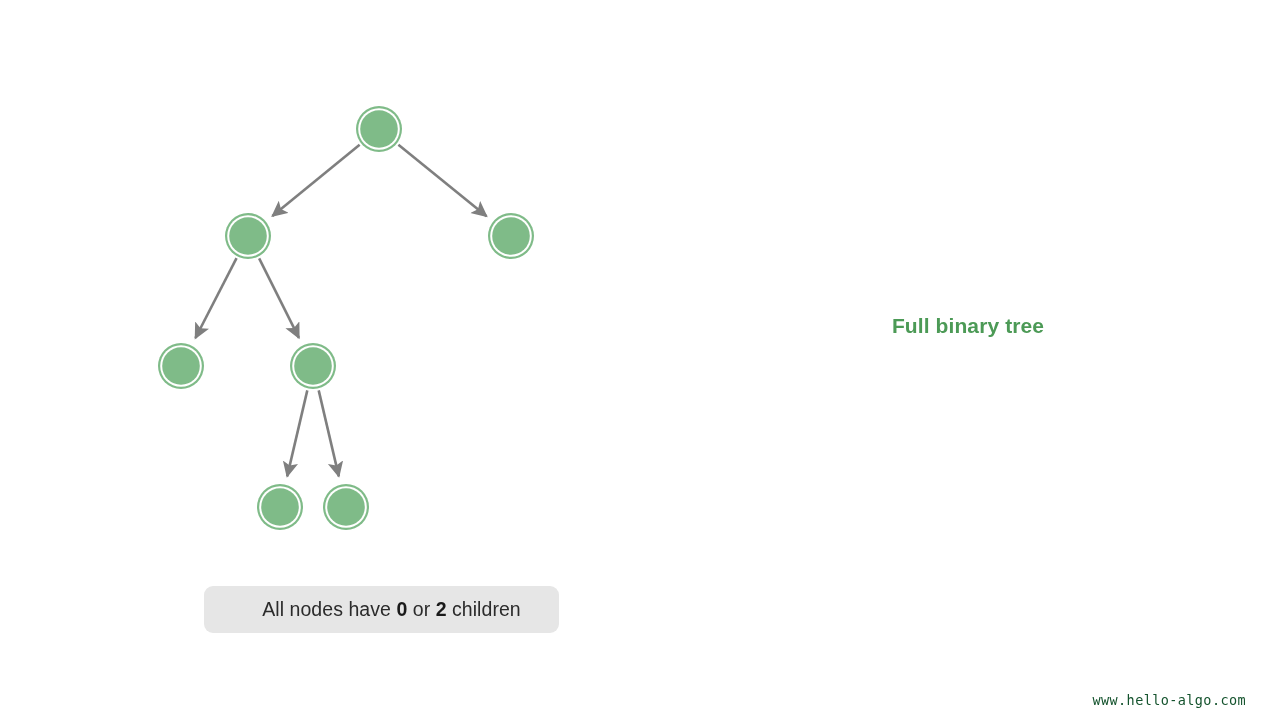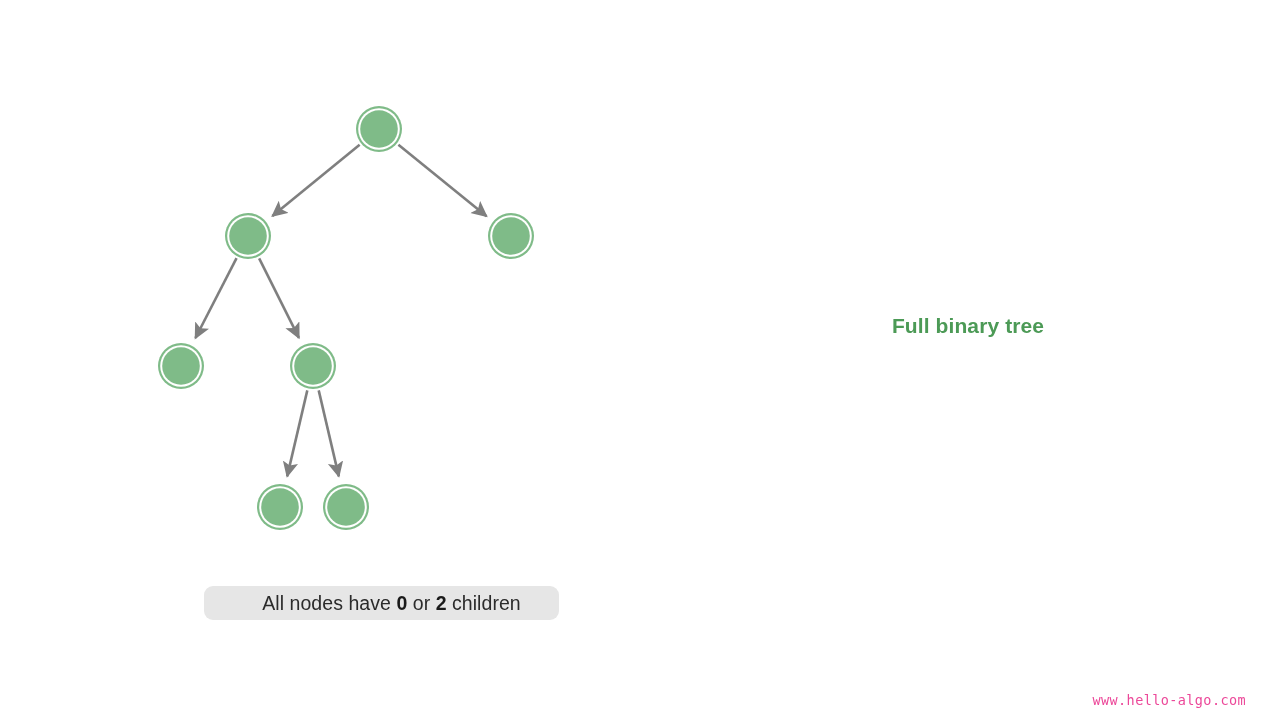--- a/index.html
+++ b/index.html
@@ -37,21 +37,21 @@
     letter-spacing: 0.1px;
     white-space: nowrap;
   }
 
   
   .caption-box {
     position: absolute;
     left: 204px;
     top: 586px;
     width: 355px;
-    height: 34px;
+    height: 47px;
     background: #e6e6e6;
     border-radius: 9px;
     display: flex;
     align-items: center;
     justify-content: center;
     box-sizing: border-box;
     padding-left: 20px;
   }
   .caption-text {
     font-family: "Liberation Sans", sans-serif;
@@ -65,21 +65,21 @@
     color: #1a1a1a;
   }
 
   
   .watermark {
     position: absolute;
     right: 34px;
     bottom: 12px;
     font-family: "DejaVu Sans Mono", "Liberation Mono", monospace;
     font-size: 13.5px;
-    color: #ec4899;
+    color: #14532d;
     letter-spacing: 0.4px;
     white-space: nowrap;
   }
 </style>
 </head>
 <body>
 
 <svg id="canvas" viewBox="0 0 1280 720" width="1280" height="720" xmlns="http://www.w3.org/2000/svg">
   <defs>
     <marker id="arrowhead" markerWidth="7.5" markerHeight="7.5" refX="5.6" refY="3.0" orient="auto" markerUnits="strokeWidth">

